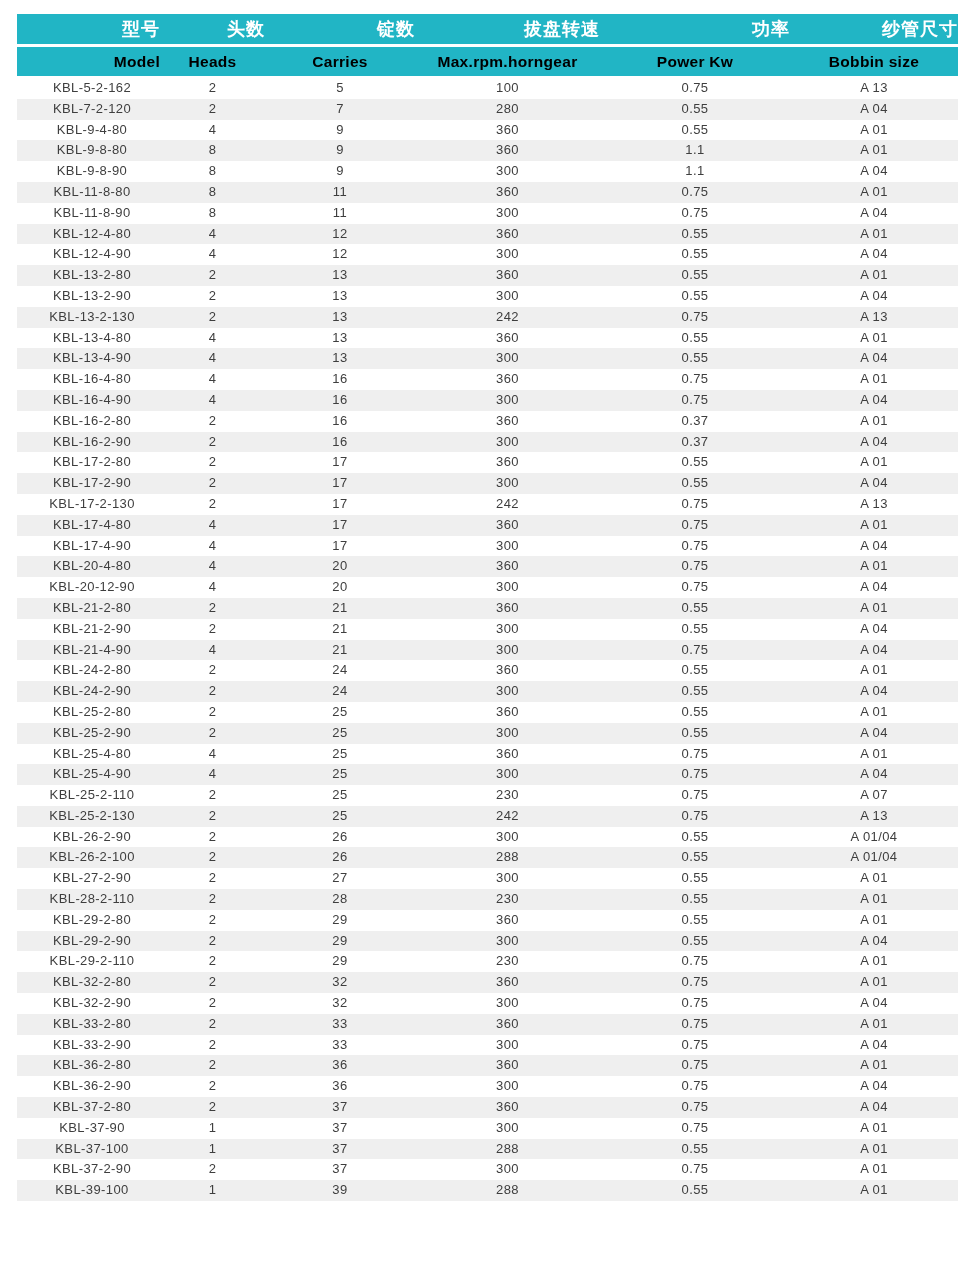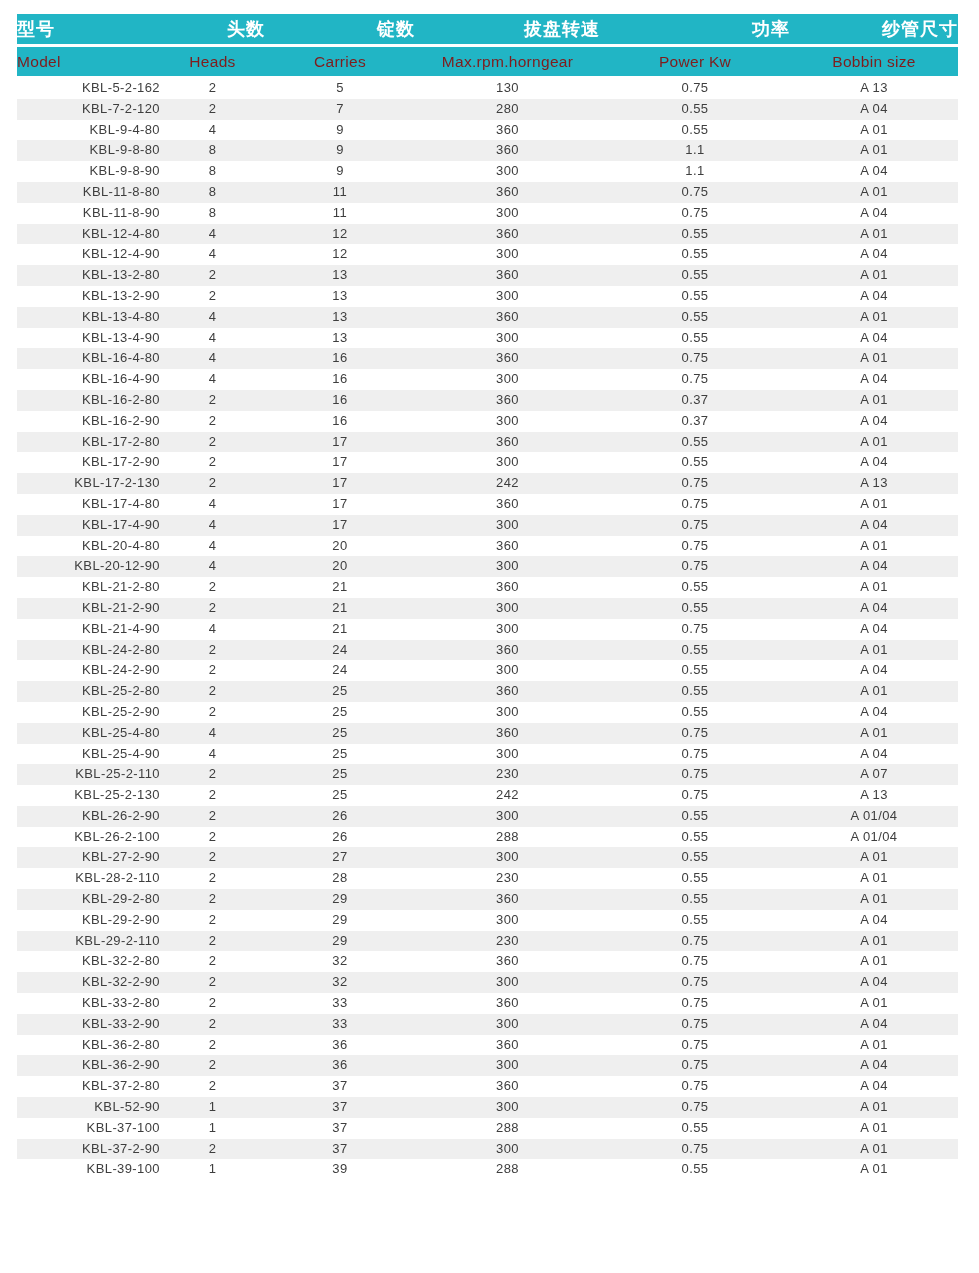--- a/index.html
+++ b/index.html
@@ -16,30 +16,30 @@
   }
   table.spec th, table.spec td{
     padding:0;margin:0;overflow:hidden;white-space:nowrap;
   }
   th.zh{
     background:#21b5c5;color:#ffffff;font-weight:bold;
     font-size:18px;height:30px;text-align:right;
     letter-spacing:1px;border-bottom:3px solid #ffffff;
   }
   th.en{
-    background:#21b5c5;color:#7f1d1d;font-weight:normal;
+    background:#21b5c5;color:#000000;font-weight:bold;
     font-size:15.5px;height:29px;text-align:center;
     letter-spacing:0.3px;border-bottom:2px solid #ffffff;
   }
-  th.zh.first, th.en.first{text-align:left;}
+  th.zh.first, th.en.first{text-align:right;}
   tbody td{
     height:20.8px;font-size:13px;color:#3e3e3e;
     text-align:center;letter-spacing:0.4px;line-height:20.8px;
   }
-  tbody td.model{text-align:right;padding-left:7px;}
+  tbody td.model{text-align:center;padding-left:7px;}
   tbody tr:nth-child(even){background:#efefef;}
   tbody tr:first-child td{border-top:2px solid #4c4c4c;}
 </style>
 </head>
 <body>
 
 <div class="spec-table-wrap">
   <table class="spec">
     <colgroup>
       <col style="width:143px">
@@ -65,21 +65,21 @@
           <th class="en">Max.rpm.horngear</th>
           <th class="en">Power Kw</th>
           <th class="en">Bobbin size</th>
         </tr>
       </thead>
     <tbody>
         <tr>
           <td class="model">KBL-5-2-162</td>
           <td class="">2</td>
           <td class="">5</td>
-          <td class="">130</td>
+          <td class="">100</td>
           <td class="">0.75</td>
           <td class="">A 13</td>
         </tr>
         <tr>
           <td class="model">KBL-7-2-120</td>
           <td class="">2</td>
           <td class="">7</td>
           <td class="">280</td>
           <td class="">0.55</td>
           <td class="">A 04</td>
@@ -150,20 +150,28 @@
         </tr>
         <tr>
           <td class="model">KBL-13-2-90</td>
           <td class="">2</td>
           <td class="">13</td>
           <td class="">300</td>
           <td class="">0.55</td>
           <td class="">A 04</td>
         </tr>
         <tr>
+          <td class="model">KBL-13-2-130</td>
+          <td class="">2</td>
+          <td class="">13</td>
+          <td class="">242</td>
+          <td class="">0.75</td>
+          <td class="">A 13</td>
+        </tr>
+        <tr>
           <td class="model">KBL-13-4-80</td>
           <td class="">4</td>
           <td class="">13</td>
           <td class="">360</td>
           <td class="">0.55</td>
           <td class="">A 01</td>
         </tr>
         <tr>
           <td class="model">KBL-13-4-90</td>
           <td class="">4</td>
@@ -454,21 +462,21 @@
         </tr>
         <tr>
           <td class="model">KBL-37-2-80</td>
           <td class="">2</td>
           <td class="">37</td>
           <td class="">360</td>
           <td class="">0.75</td>
           <td class="">A 04</td>
         </tr>
         <tr>
-          <td class="model">KBL-52-90</td>
+          <td class="model">KBL-37-90</td>
           <td class="">1</td>
           <td class="">37</td>
           <td class="">300</td>
           <td class="">0.75</td>
           <td class="">A 01</td>
         </tr>
         <tr>
           <td class="model">KBL-37-100</td>
           <td class="">1</td>
           <td class="">37</td>

